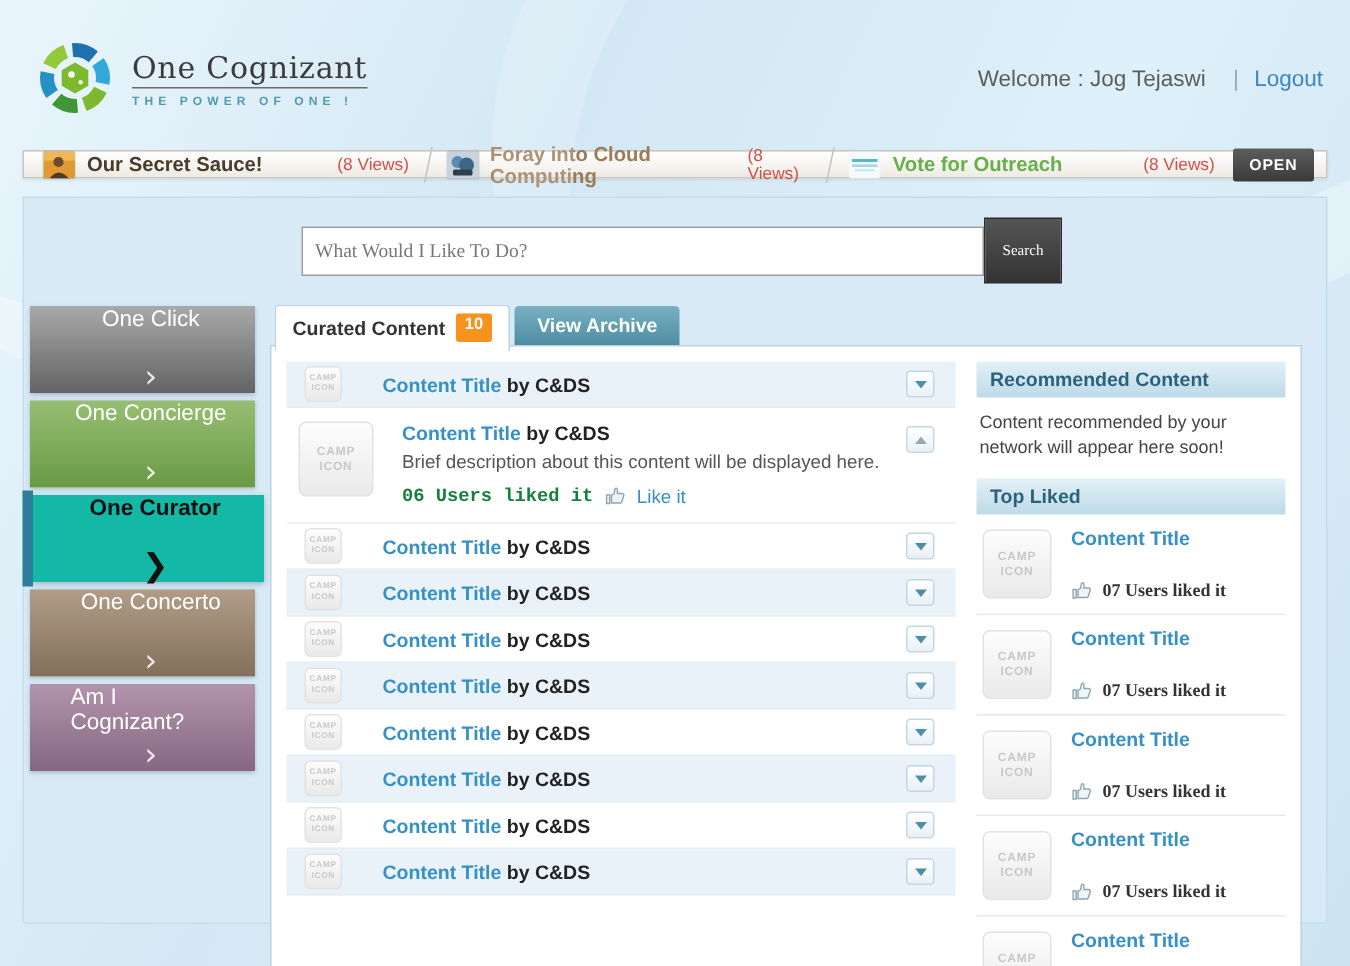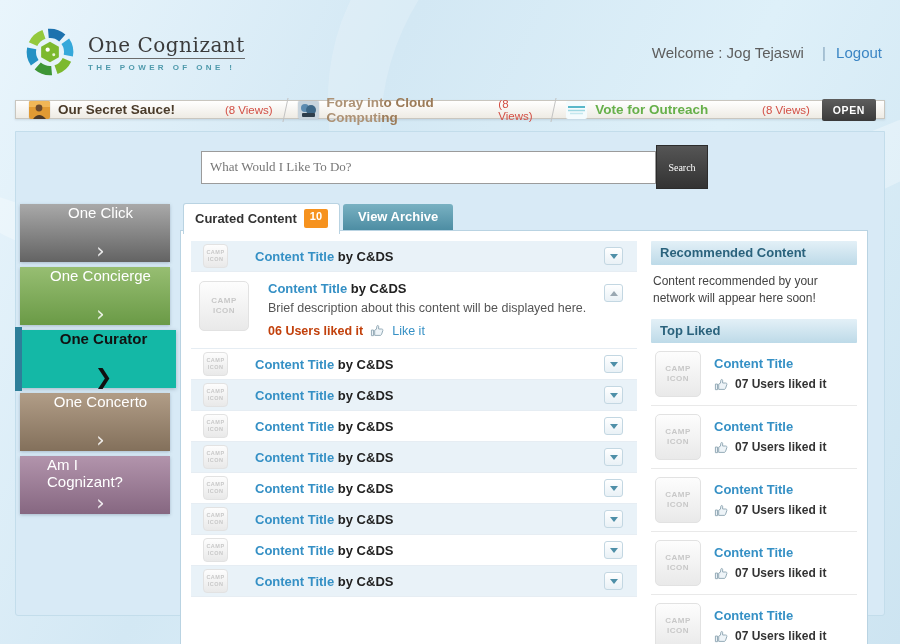--- a/index.html
+++ b/index.html
@@ -95,33 +95,33 @@
   .tri-down { width:0; height:0; border:4px solid transparent; border-top:5px solid #4e8fa8; margin-top:4px; }
   .tri-up { width:0; height:0; border:4px solid transparent; border-bottom:5px solid #9aa8b2; margin-bottom:4px; }
 
   .row-expanded { display:flex; padding:9px 14px 10px 8px; background:#fff; border-bottom:1px solid #e6edf3; }
   .exp-text { margin-left:19px; flex:1; }
   .exp-title { font-size:13px; font-weight:bold; color:#222; }
   .exp-desc { font-size:12.5px; color:#555; margin-top:5px; }
   .exp-campaign { font-size:12.5px; color:#666; margin-top:1px; }
   .exp-campaign b { color:#333; }
   .exp-likes { display:flex; align-items:center; gap:7px; margin-top:8px; font-size:12.5px; }
-  .exp-likes .liked { font-weight:bold; color:#c2410c; }
+  .exp-likes .liked { font-weight:bold; color:#15803d;font-family:Liberation Mono, monospace; }
   .like-link { color:#3590c5; text-decoration:none; font-size:12.5px; cursor:pointer; }
   .thumb-icon { width:15px; height:15px; }
 
   
   .right-col { margin-left:14px; flex:1; display:flex; flex-direction:column; }
   .rp-header { background:linear-gradient(#e3f0f7,#bddae8); color:#2a627c; font-size:13px; font-weight:bold;
     padding:4px 9px 5px; border-radius:1px; }
   .rp-text { font-size:12px; color:#444; line-height:1.4; margin:8px 2px 12px; }
   .liked-item { display:flex; align-items:center; padding:8px 0 8px 4px; border-bottom:1px solid #e9e9e9; }
   .liked-body { margin-left:13px; }
   .liked-title { font-size:13px; font-weight:bold; color:#3590c5; text-decoration:none; cursor:pointer; display:block; }
-  .liked-meta { display:flex; align-items:center; gap:6px; margin-top:6px; font-size:12px; font-weight:bold; color:#333; }
+  .liked-meta { display:flex; align-items:center; gap:6px; margin-top:20px; font-size:12px; font-weight:bold; color:#333;font-family:Liberation Serif, serif; }
 </style>
 </head>
 <body>
 
 <div class="swoosh s1"></div>
 <div class="swoosh s2"></div>
 
 <div class="header">
 
   <div class="logo">

